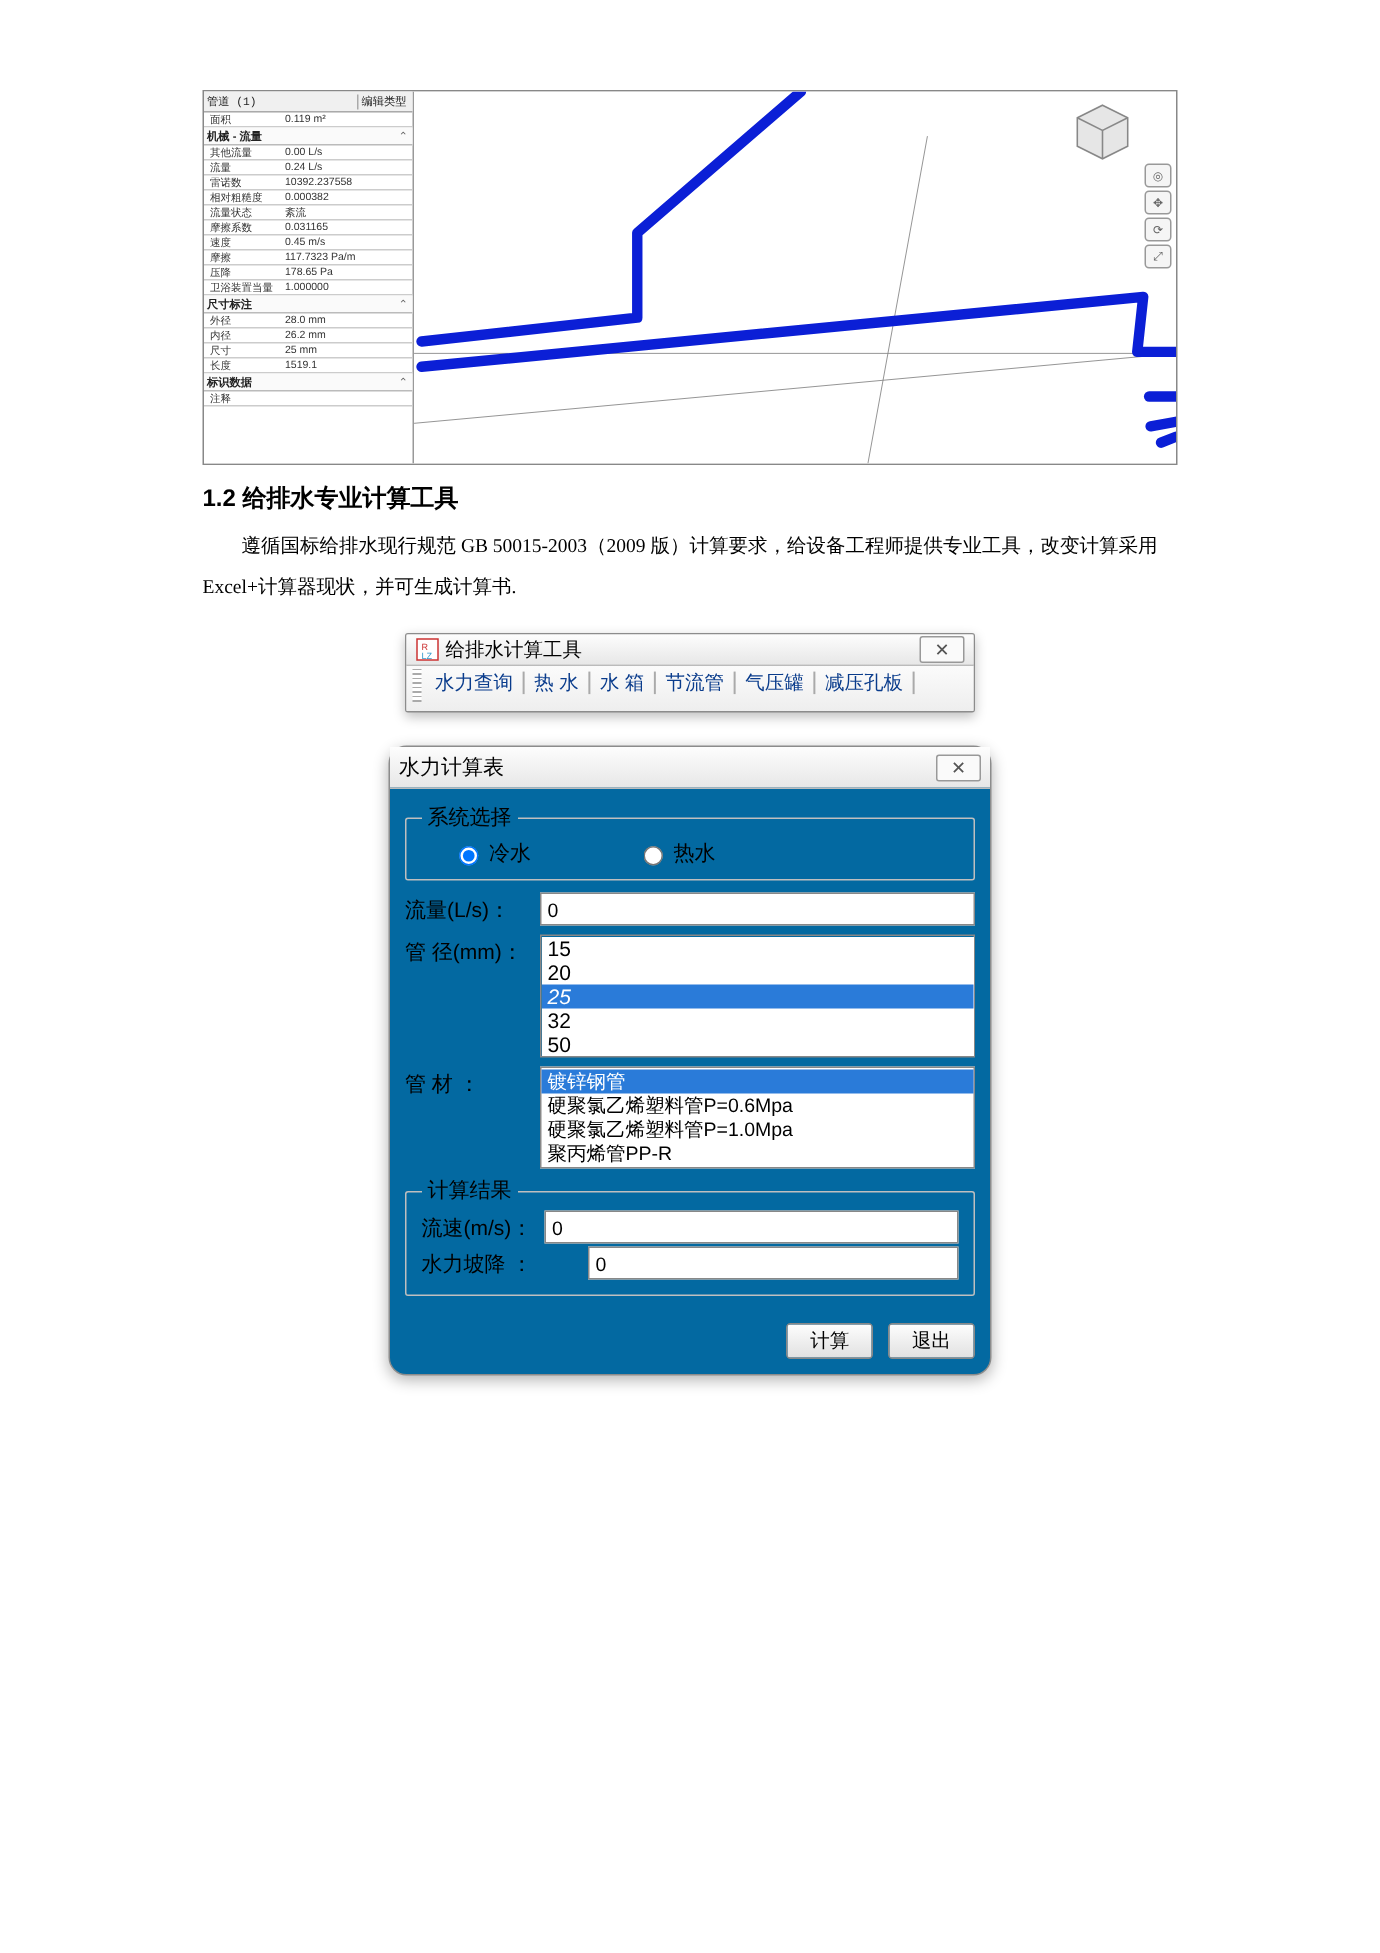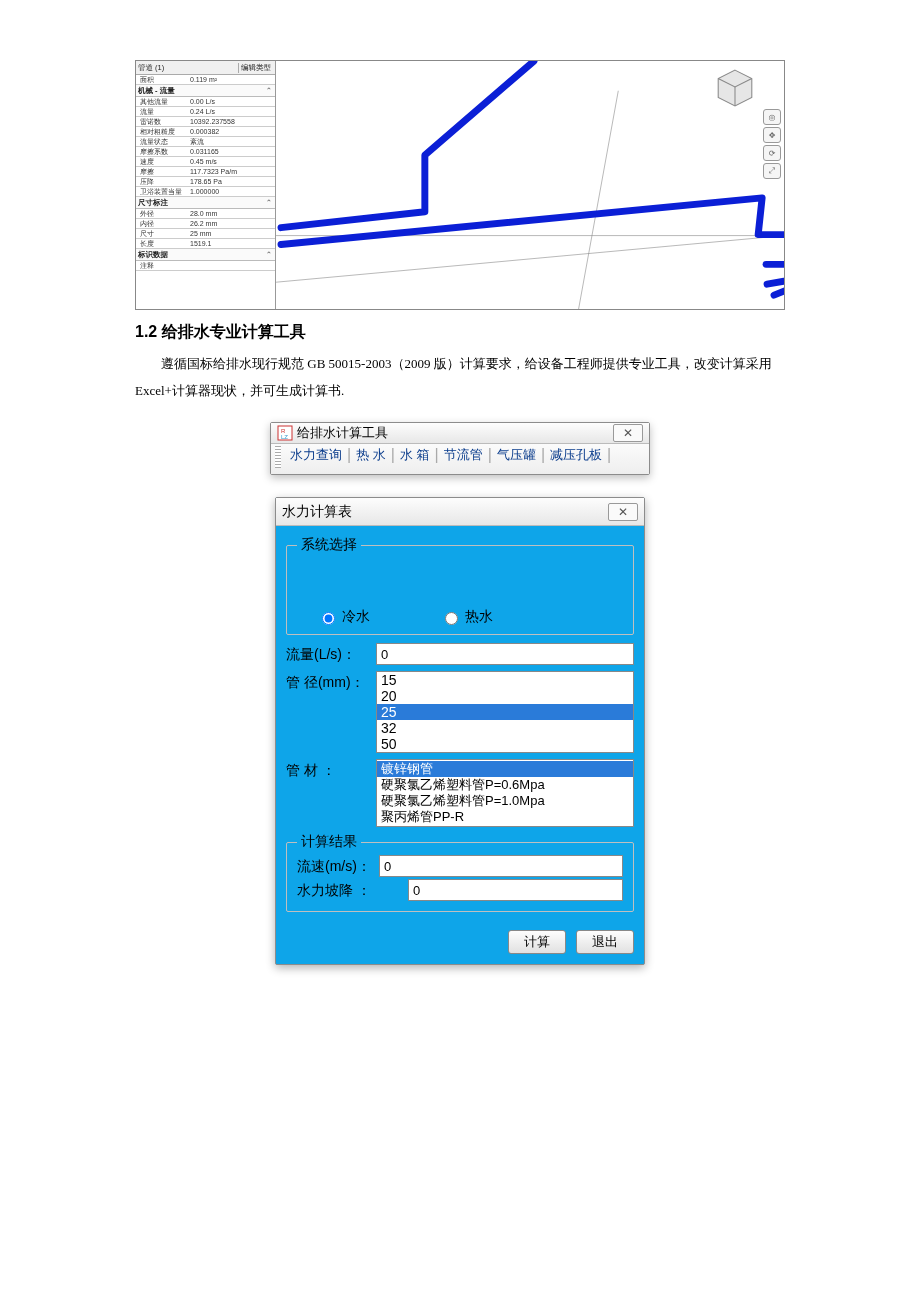--- a/index.html
+++ b/index.html
@@ -14,21 +14,21 @@
   
   .topshot {
     border: 1px solid #888;
     height: 250px;
     display: flex;
     overflow: hidden;
     position: relative;
     font-family: "Microsoft YaHei", Arial, sans-serif;
   }
   .propsview { width: 140px; border-right: 1px solid #999; background:#fff; font-size:7px; color:#222; }
-  .propsview .hdr { display:flex; align-items:center; height:14px; background:#f0f0f0; border-bottom:1px solid #aaa; font-size:7.5px; padding:0 2px;}
+  .propsview .hdr { display:flex; align-items:center; height:14px; background:#f0f0f0; border-bottom:1px solid #aaa; font-size:7.5px; padding:0 2px;font-family:Liberation Mono, monospace;}
   .propsview .hdr .dd { flex:1; border-right:1px solid #aaa;}
   .propsview .hdr .btn { padding:0 2px; }
   .prshdr { display:flex; height:12px; align-items:center; background:#fafafa; border-bottom:1px solid #bbb; font-weight:bold; font-size:7.5px; padding-left:2px;}
   .prshdr .col { margin-left:auto; margin-right:3px; color:#666; font-weight:normal;}
   .prow { display:flex; height:10px; border-bottom:1px solid #ccc; align-items:center; font-size:7px;}
   .prow .pk { width:52px; padding-left:4px; color:#333;}
   .prow .pv { flex:1; padding-left:2px; color:#333;}
 
   .viewport { flex:1; position:relative; background:#fff; }
   .viewport svg { width:100%; height:100%; display:block; }
@@ -52,38 +52,38 @@
   .tbtitle { height:21px; display:flex; align-items:center; background:linear-gradient(#fdfdfd,#e7e7e7); border-bottom:1px solid #bbb; padding:0 6px; font-size:13px;}
   .tbtitle .ic { width:16px; height:16px; margin-right:4px; }
   .tbtitle .cx { margin-left:auto; width:30px; height:18px; border:1px solid #999; border-radius:2px; background:#fafafa; display:flex; align-items:center; justify-content:center; font-size:12px; color:#555;}
   .tbrow { height:30px; display:flex; align-items:flex-start; padding:2px 4px; background:linear-gradient(#fbfbfb,#eee);}
   .tbrow .grip { width:6px; height:22px; margin-right:6px; background:repeating-linear-gradient(#aaa,#aaa 1px,#fff 1px,#fff 3px);}
   .tbrow a { font-size:13px; color:#0a3c8c; text-decoration:none; padding:0 3px; }
   .tbrow .sep { color:#aaa; padding:0 2px;}
 
   
   .dlg {
-    width: 370px; margin: 0 auto; border:1px solid #8c8c8c; border-radius:2px;
-    background:#0ea5e9; box-shadow:0 3px 10px rgba(0,0,0,.3);
+    width: 402px; margin: 0 auto; border:1px solid #8c8c8c; border-radius:12px;
+    background:#0369a1; box-shadow:0 3px 10px rgba(0,0,0,.3);
     font-family:"SimSun","Microsoft YaHei",sans-serif; font-size:14px;
   }
   .dtitle { height:28px; display:flex; align-items:center; padding:0 6px; background:linear-gradient(#fdfdfd,#e7e7e7); border-bottom:1px solid #bbb;}
   .dtitle .cx { margin-left:auto; width:30px; height:18px; border:1px solid #999; border-radius:2px; background:#fafafa; display:flex; align-items:center; justify-content:center; font-size:12px; color:#555;}
   .dbody { padding:6px 10px 10px 10px; }
   fieldset.fs { border:1px solid #bfbfbf; border-radius:2px; margin:4px 0 8px 0; padding:6px 10px 8px 10px;}
   fieldset.fs legend { padding:0 4px; font-size:14px;}
   .radios { display:flex; gap:70px; padding-left:20px;}
-  .radios label { display:flex; align-items:center; gap:4px; font-size:14px;margin-top:48px;}
+  .radios label { display:flex; align-items:center; gap:4px; font-size:14px;}
   .frow { display:flex; align-items:flex-start; margin:6px 0;}
   .frow .lab { width:90px; padding-top:3px;}
   .frow .ctl { flex:1;}
   .tin { width:100%; height:22px; border:1px solid #888; font-family:inherit; font-size:13px; padding:0 4px; background:#fff;}
   .listbox { width:100%; height:82px; border:1px solid #888; background:#fff; overflow-y:scroll;}
   .listbox .li { font-size:14px; padding:0 4px; line-height:16px; }
-  .listbox .li.sel { background:#2a7bd9; color:#fff;}
+  .listbox .li.sel { background:#2a7bd9; color:#fff;font-style:italic;}
   .matbox { width:100%; border:1px solid #888; background:#fff; padding:1px 0;}
   .matbox .li { font-size:13px; padding:0 4px; white-space:nowrap; line-height:16px;}
   .matbox .li.sel { background:#2a7bd9; color:#fff;}
   .btns { text-align:right; padding-top:10px;}
   .btns button { width:58px; height:24px; margin-left:6px; font-family:inherit; font-size:13px; background:linear-gradient(#fdfdfd,#e1e1e1); border:1px solid #888; border-radius:3px;}
 </style>
 </head>
 <body>
 
 <div class="page">

